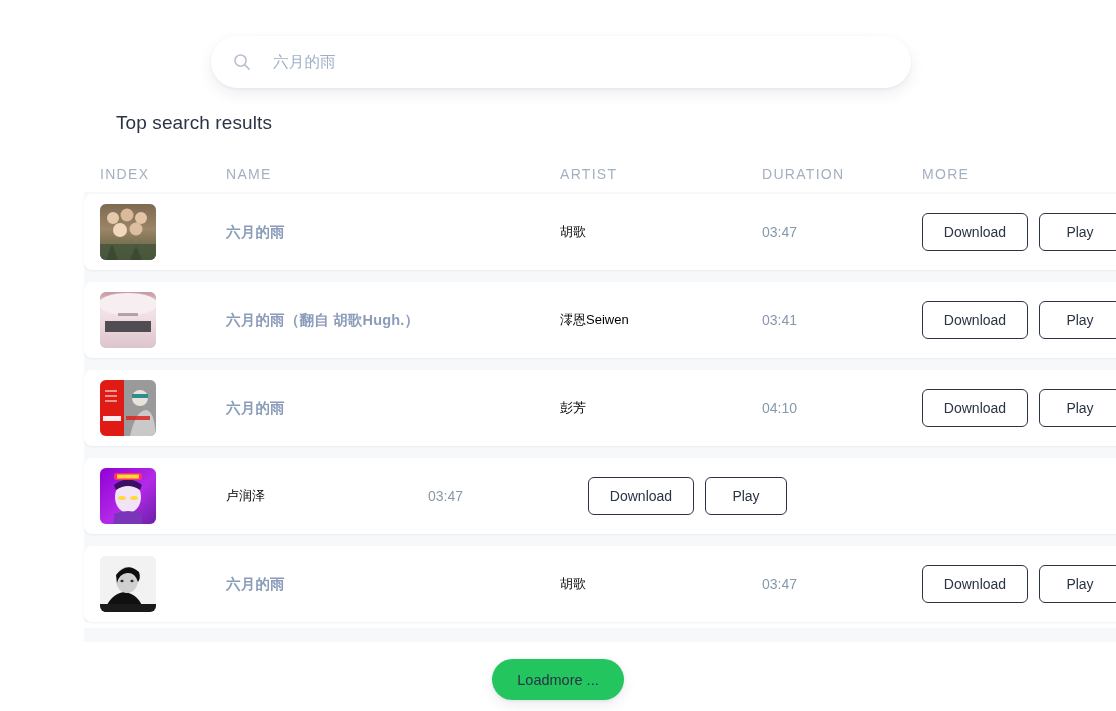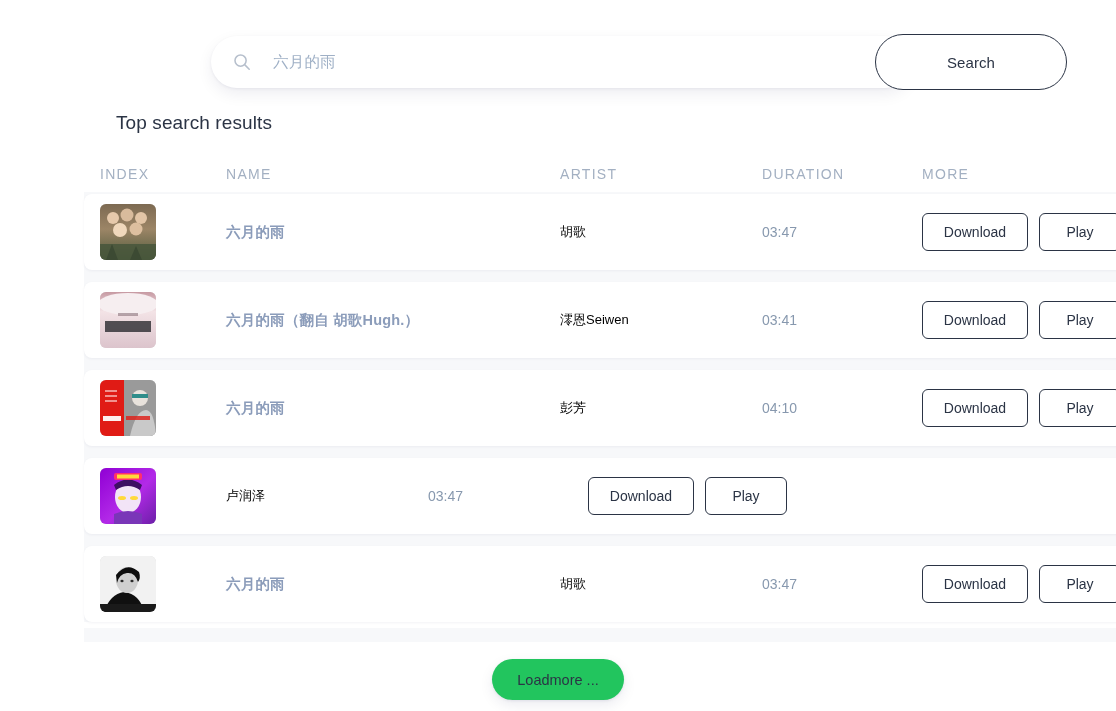--- a/index.html
+++ b/index.html
@@ -232,21 +232,20 @@
     <div class="search-field">
       <span class="search-icon">
         <svg viewBox="0 0 20 20" fill="none" stroke="currentColor" stroke-width="1.7" stroke-linecap="round">
           <circle cx="8.4" cy="8.4" r="6.2"></circle>
           <line x1="13.2" y1="13.2" x2="18" y2="18"></line>
         </svg>
       </span>
       <input class="search-input" type="text" value="六月的雨" style="">
     </div>
 
-    <button class="search-button">Search</button>
   </div>
 
   <div class="section-title">Top search results</div>
 
   <div class="table">
 
     <div class="thead">
       <div class="th col-index">INDEX</div>
       <div class="th col-name">NAME</div>
       <div class="th col-artist">ARTIST</div>

